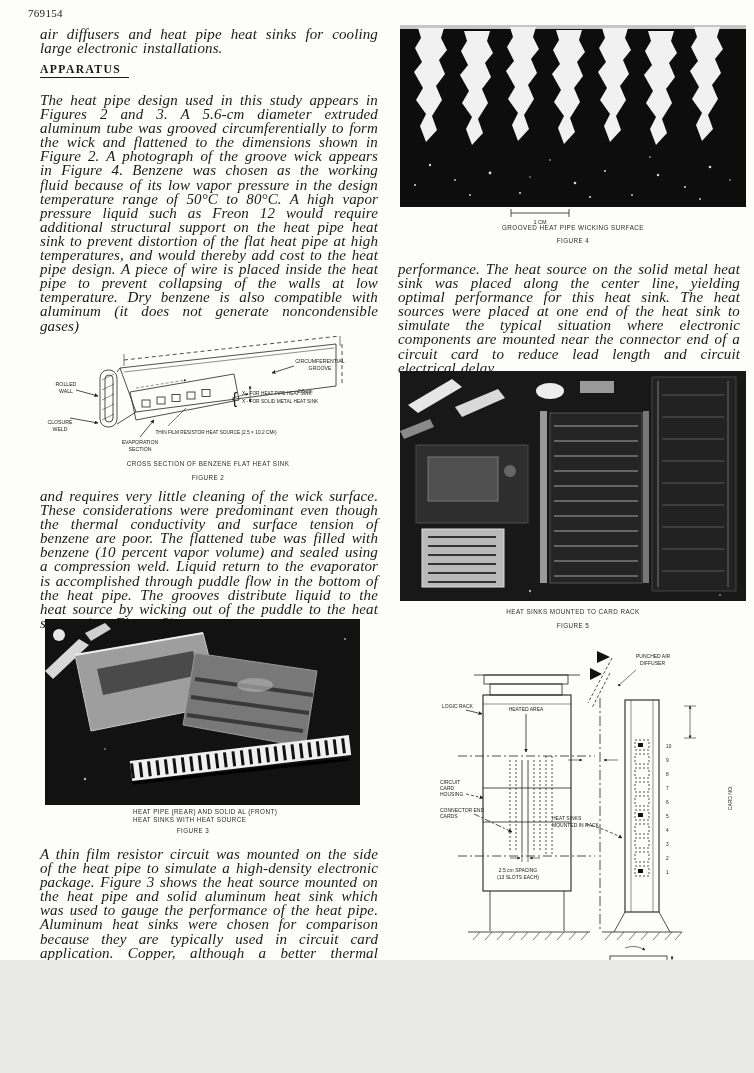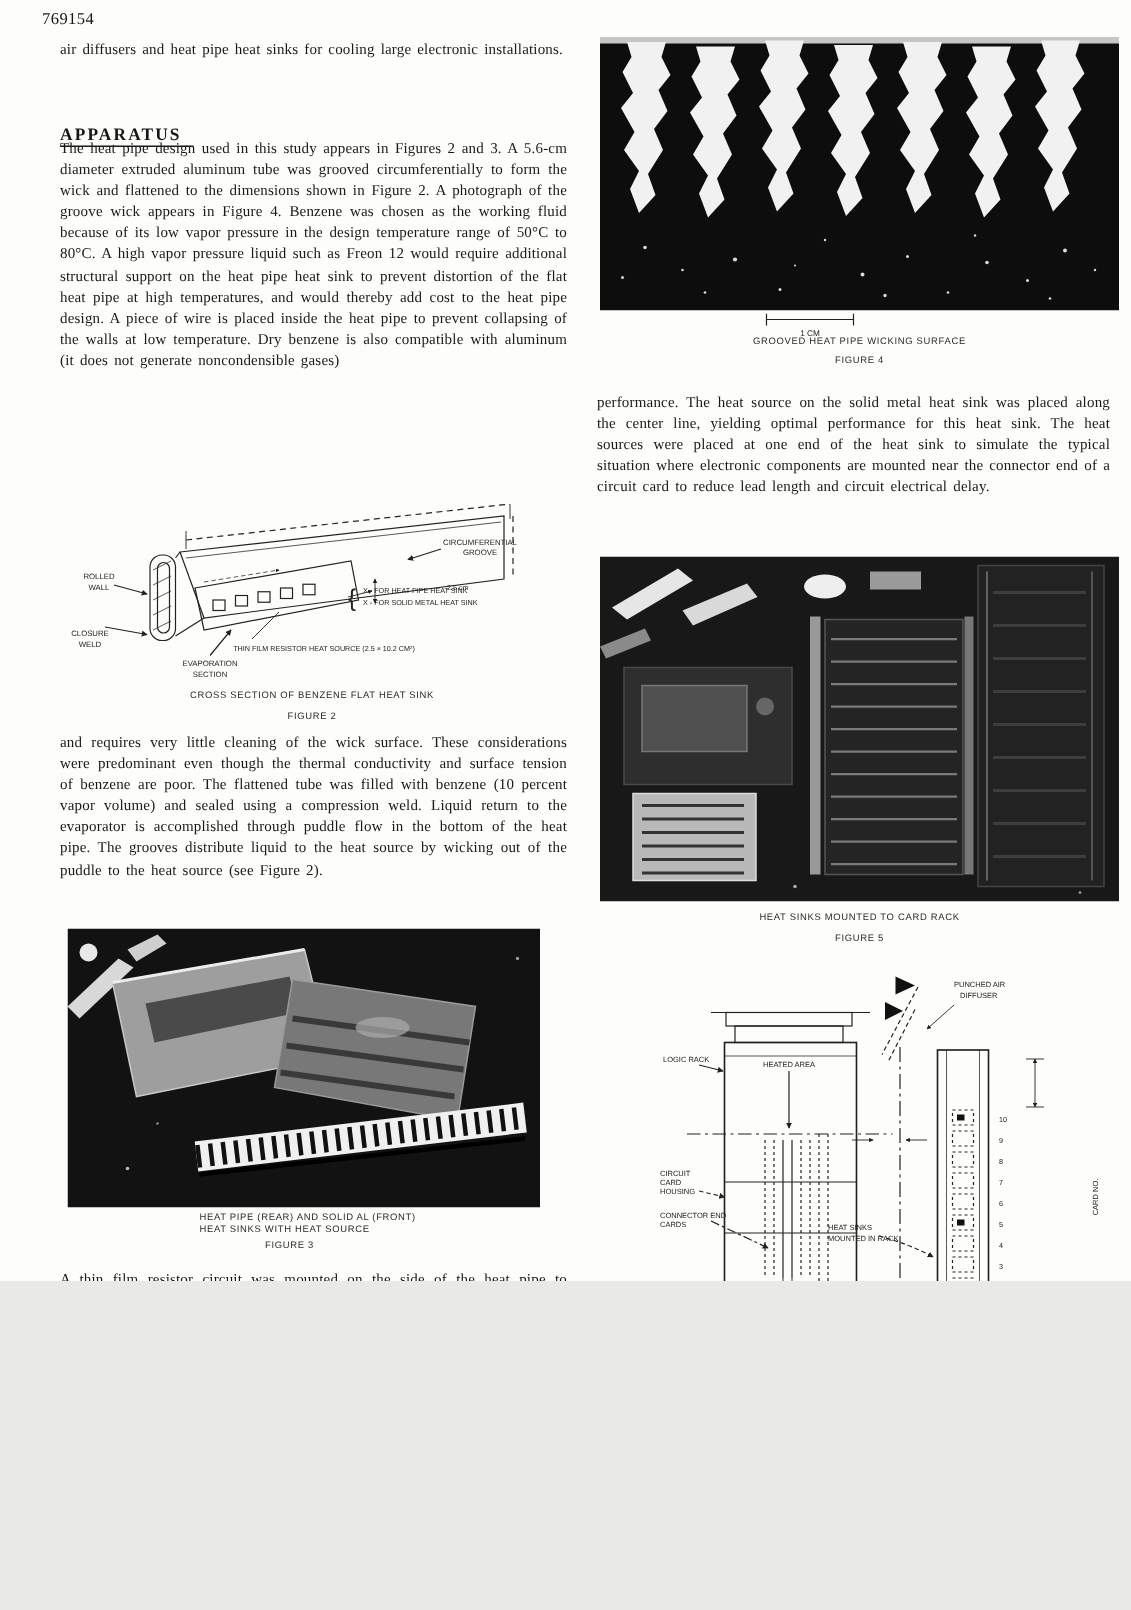--- a/index.html
+++ b/index.html
@@ -1,20 +1,20 @@
 <!DOCTYPE html>
 <html><head>
 <meta charset="utf-8">
 <style>
   html,body{margin:0;padding:0;background:#e9e9e6;}
-  .page{position:relative;width:754px;height:854px;background:#fdfdfb;margin:0 auto;
+  .page{position:relative;width:754px;height:960px;background:#fdfdfb;margin:0 auto;
         font-family:"Liberation Serif","DejaVu Serif",serif;color:#161616;overflow:hidden;}
   .abs{position:absolute;}
-  .para{position:absolute;text-align:justify;font-size:10px;line-height:14.1px;
-        letter-spacing:.12px;word-spacing:1.4px;color:#191919;}
+  .para{position:absolute;text-align:justify;font-size:15px;line-height:14.1px;
+        letter-spacing:.12px;word-spacing:1.4px;color:#191919;font-style:italic;}
   .docnum{position:absolute;left:28px;top:7px;font-size:11px;letter-spacing:.3px;}
   .heading{position:absolute;font-size:11.6px;letter-spacing:1.4px;font-weight:bold;
            border-bottom:1px solid #1a1a1a;padding:0 8px 1px 0;}
   .cap{position:absolute;font-family:"Liberation Sans","DejaVu Sans",sans-serif;
        color:#2a2a2a;font-size:6.3px;letter-spacing:.45px;text-align:center;}
   .cap-left{text-align:left;}
   .photo{position:absolute;line-height:0;}
   .fig svg text, .diag text{font-family:"Liberation Sans","DejaVu Sans",sans-serif;
        fill:#222;stroke:none;}
   .footer{position:absolute;left:28px;top:1038px;font-size:11.6px;}
@@ -22,21 +22,21 @@
 </style>
 </head>
 <body>
 
 <div class="page">
 
   <div class="docnum">769154</div>
 
   <div class="para" style="left:40px;top:27px;width:338px;">air diffusers and heat pipe heat sinks for cooling large electronic installations.</div>
 
-  <div class="heading" style="left:40px;top:63px;margin-top:20px;">APPARATUS</div>
+  <div class="heading" style="left:40px;top:63px;">APPARATUS</div>
 
   <div class="para" style="left:40px;top:93px;width:338px;">The heat pipe design used in this study appears in Figures 2 and 3.  A 5.6-cm diameter extruded aluminum tube was grooved circumferentially to form the wick and flattened to the dimensions shown in Figure 2.  A photograph of the groove wick appears in Figure 4.  Benzene was chosen as the working fluid because of its low vapor pressure in the design temperature range of 50°C to 80°C.  A high vapor pressure liquid such as Freon 12 would require additional structural support on the heat pipe heat sink to prevent distortion of the flat heat pipe at high temperatures, and would thereby add cost to the heat pipe design.  A piece of wire is placed inside the heat pipe to prevent collapsing of the walls at low temperature.  Dry benzene is also compatible with aluminum (it does not generate noncondensible gases)</div>
 
   <div class="abs fig" style="left:36px;top:336px;width:344px;height:154px;">
     <svg class="diag" width="344" height="120" viewBox="0 0 344 120">
       <defs>
         <marker id="ah2" viewBox="0 0 8 8" refX="7" refY="4" markerWidth="5" markerHeight="5" orient="auto-start-reverse">
           <path d="M0,0L8,4L0,8z" fill="#222"></path>
         </marker>
       </defs>

